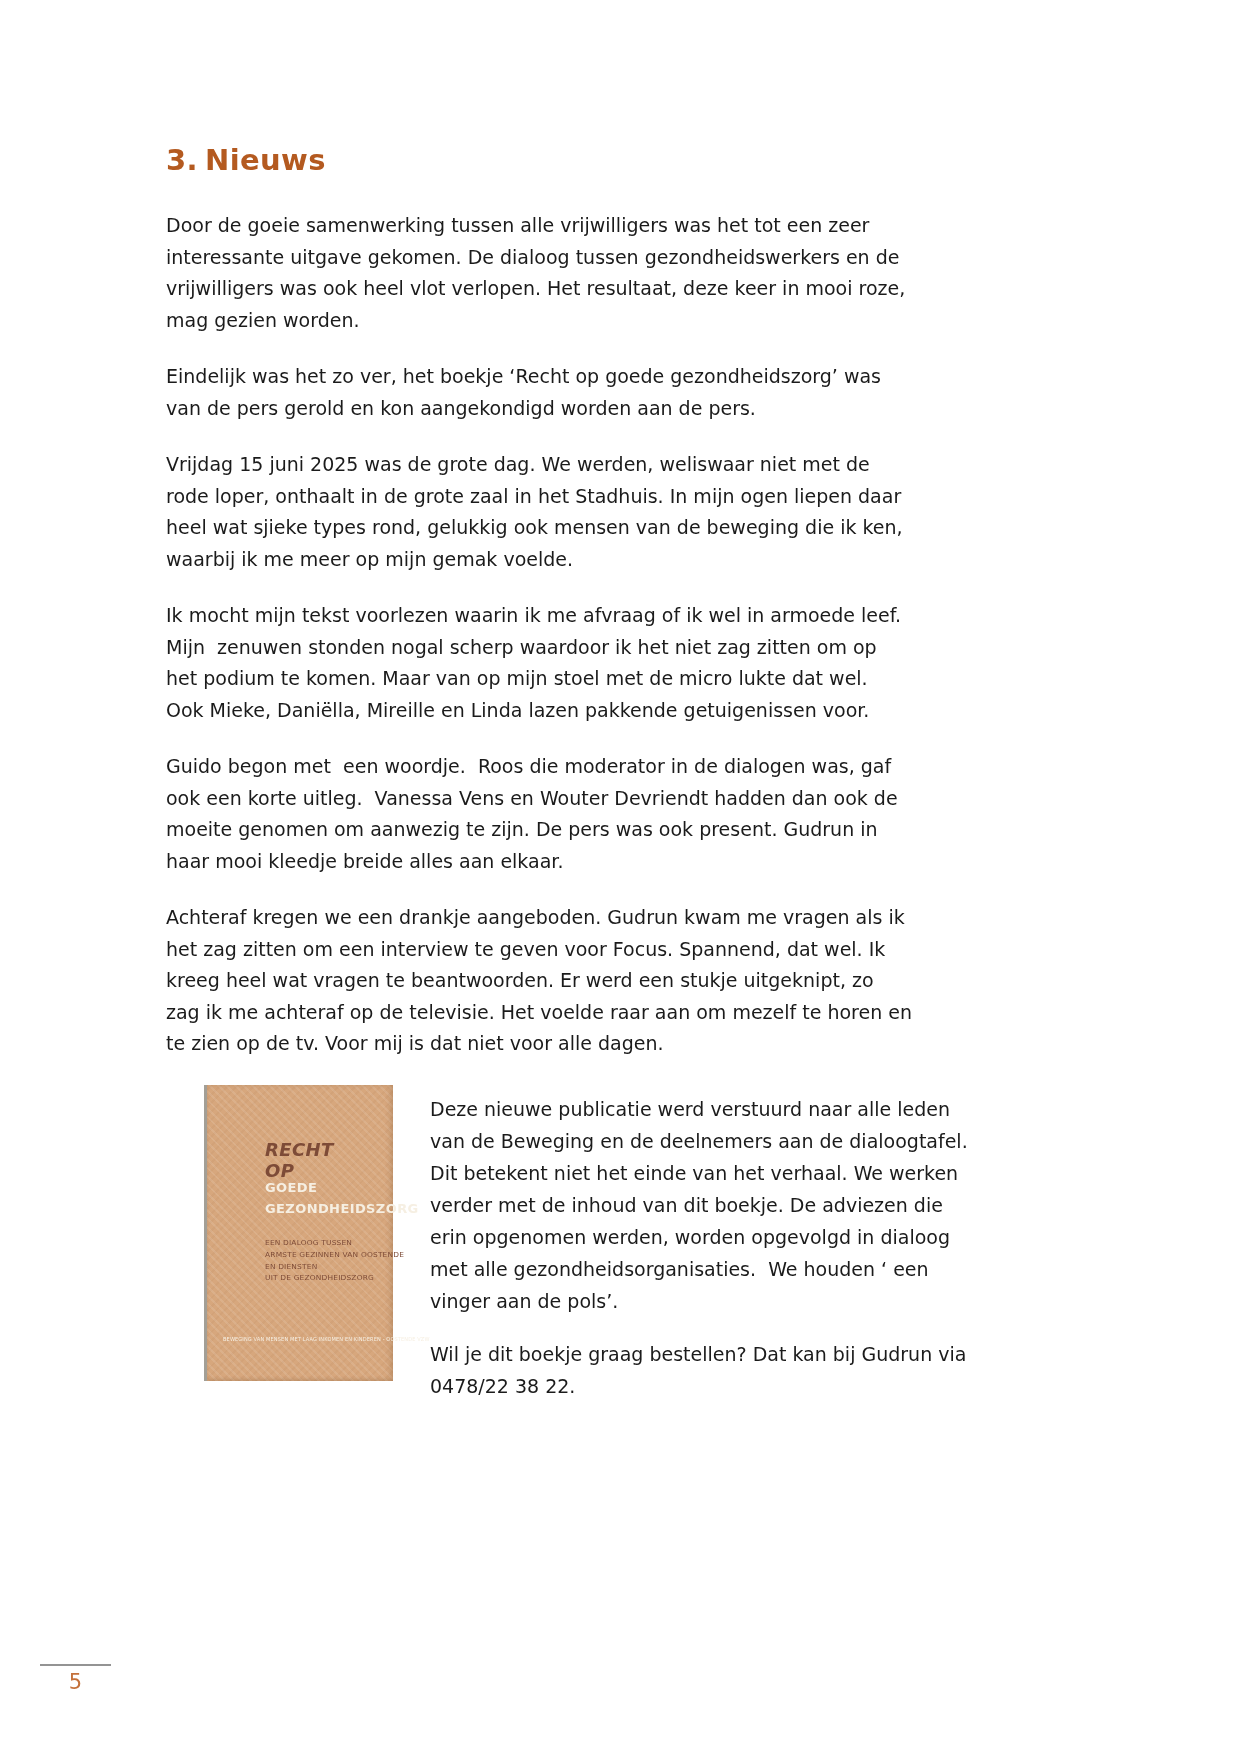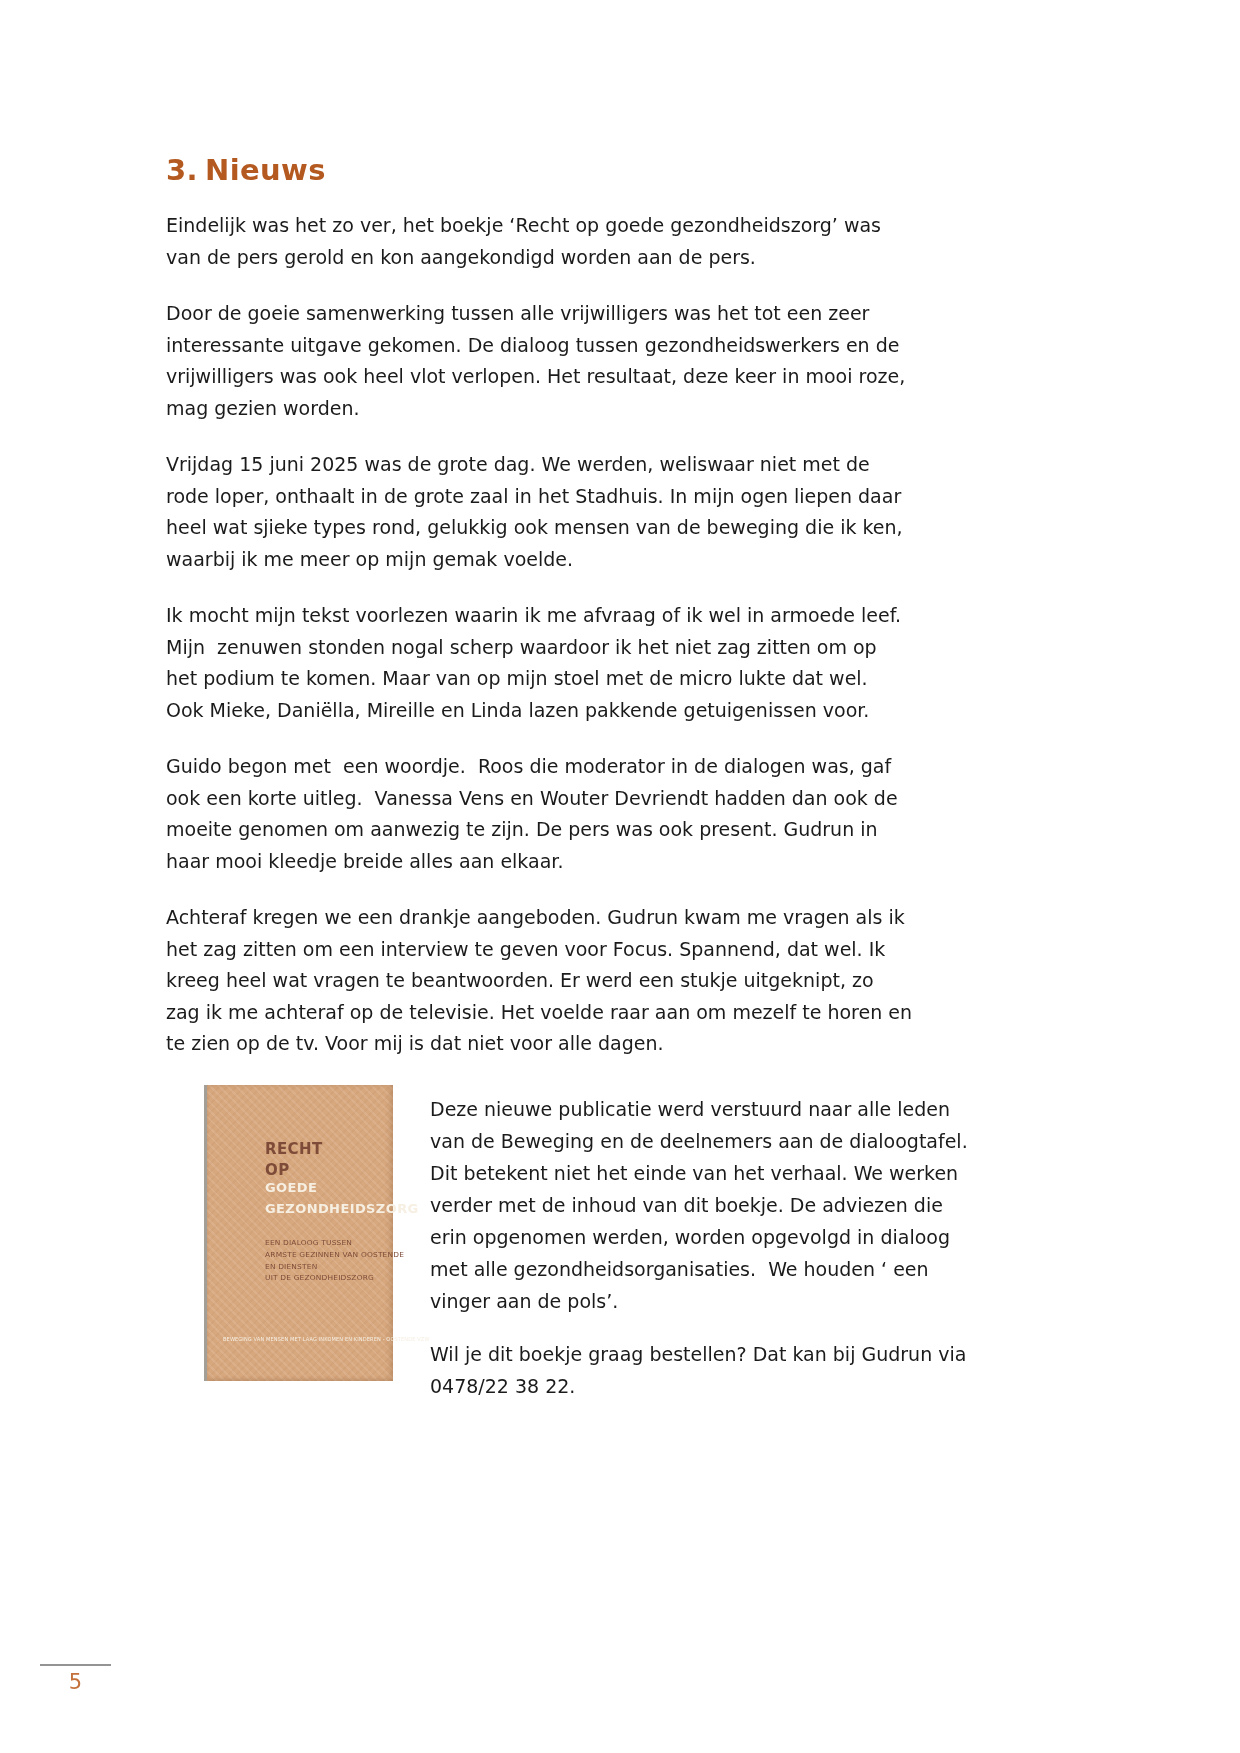--- a/index.html
+++ b/index.html
@@ -16,21 +16,21 @@
   html,body{background:#ffffff;}
   .page{
     position:relative;
     width:1240px;height:1753px;
     background:#ffffff;
     overflow:hidden;
     font-family:"DejaVu Sans",sans-serif;
     color:var(--body-text);
   }
   h1.section-heading{
-    position:absolute;left:166px;top:153px;
+    position:absolute;left:166px;top:143px;
     font-size:29px;font-weight:bold;color:var(--heading-accent);
     letter-spacing:0.4px;white-space:nowrap;
   }
   h1.section-heading .heading-title{margin-left:7px;}
   .content{
     position:absolute;left:166px;top:210px;width:917px;
   }
   .content p.body-par{
     font-size:19px;line-height:31.5px;
     white-space:pre-wrap;
@@ -48,23 +48,24 @@
     width:189px;height:296px;margin-left:38px;
     background-color:var(--cover-background);
     background-image:
       repeating-linear-gradient(45deg, rgba(255,255,255,0.10) 0 2px, transparent 2px 6px),
       repeating-linear-gradient(-45deg, rgba(160,110,70,0.08) 0 2px, transparent 2px 6px);
     border-left:3px solid var(--cover-edge);
     box-shadow:inset -3px 0 5px rgba(140,95,60,0.25), inset 0 -2px 3px rgba(140,95,60,0.18);
   }
   .cover-title-top{
     position:absolute;left:58px;top:54px;
-    font-size:15px;font-weight:bold;line-height:21px;
+    font-size:18px;font-weight:bold;line-height:21px;
     letter-spacing:0.4px;color:var(--cover-brown-text);
     white-space:pre-wrap;
+    font-style:italic;
   }
   .cover-title-main{
     position:absolute;left:58px;top:92px;
     font-size:13px;font-weight:bold;line-height:21px;
     letter-spacing:0.4px;color:var(--cover-light-text);
     white-space:pre-wrap;
   }
   .cover-subtitle{
     position:absolute;left:58px;top:152px;
     width:260px;
@@ -101,26 +102,26 @@
   }
 </style>
 </head>
 <body>
 
 <div class="page">
 
   <h1 class="section-heading"><span>3.</span><span class="heading-title">Nieuws</span></h1>
 
   <div class="content">
-    <p class="body-par">Eindelijk was het zo ver, het boekje ‘Recht op goede gezondheidszorg’ was
-van de pers gerold en kon aangekondigd worden aan de pers.</p>
     <p class="body-par">Door de goeie samenwerking tussen alle vrijwilligers was het tot een zeer
 interessante uitgave gekomen. De dialoog tussen gezondheidswerkers en de
 vrijwilligers was ook heel vlot verlopen. Het resultaat, deze keer in mooi roze,
 mag gezien worden.</p>
+    <p class="body-par">Eindelijk was het zo ver, het boekje ‘Recht op goede gezondheidszorg’ was
+van de pers gerold en kon aangekondigd worden aan de pers.</p>
     <p class="body-par">Vrijdag 15 juni 2025 was de grote dag. We werden, weliswaar niet met de
 rode loper, onthaalt in de grote zaal in het Stadhuis. In mijn ogen liepen daar
 heel wat sjieke types rond, gelukkig ook mensen van de beweging die ik ken,
 waarbij ik me meer op mijn gemak voelde.</p>
     <p class="body-par">Ik mocht mijn tekst voorlezen waarin ik me afvraag of ik wel in armoede leef.
 Mijn  zenuwen stonden nogal scherp waardoor ik het niet zag zitten om op
 het podium te komen. Maar van op mijn stoel met de micro lukte dat wel.
 Ook Mieke, Daniëlla, Mireille en Linda lazen pakkende getuigenissen voor.</p>
     <p class="body-par">Guido begon met  een woordje.  Roos die moderator in de dialogen was, gaf
 ook een korte uitleg.  Vanessa Vens en Wouter Devriendt hadden dan ook de

